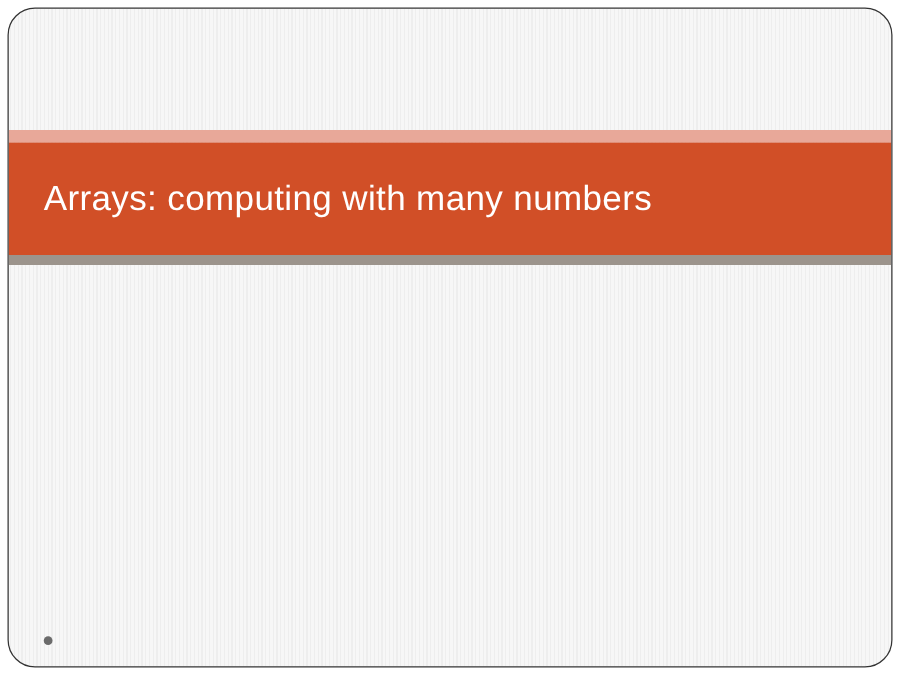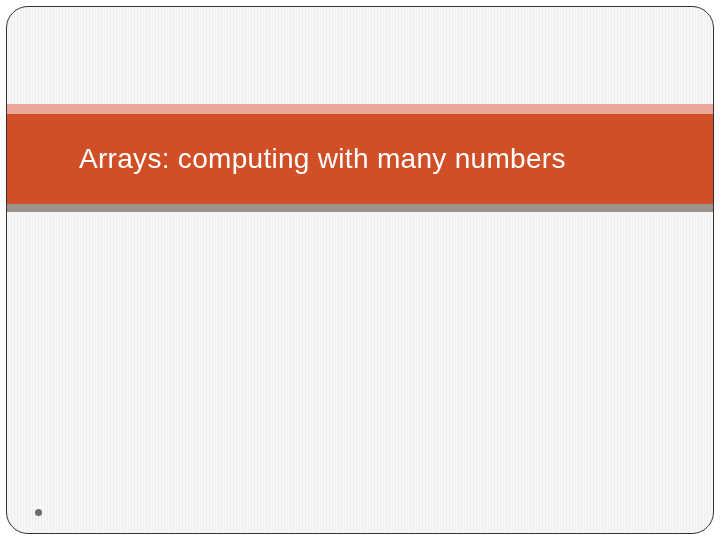--- a/index.html
+++ b/index.html
@@ -43,21 +43,21 @@
     }
     .title-band {
       position: absolute;
       top: 107px;
       left: 0;
       right: 0;
       height: 90px;
       background: #d14f27;
       display: flex;
       align-items: center;
-      padding-left: 72px;
+      padding-left: 28px;
     }
     .title-text {
       color: #ffffff;
       font-family: "Segoe UI Light", "Segoe UI", "Helvetica Neue", Arial, sans-serif;
       font-weight: 300;
       font-size: 28px;
       letter-spacing: 0.3px;
     }
     .accent-bottom {
       position: absolute;

